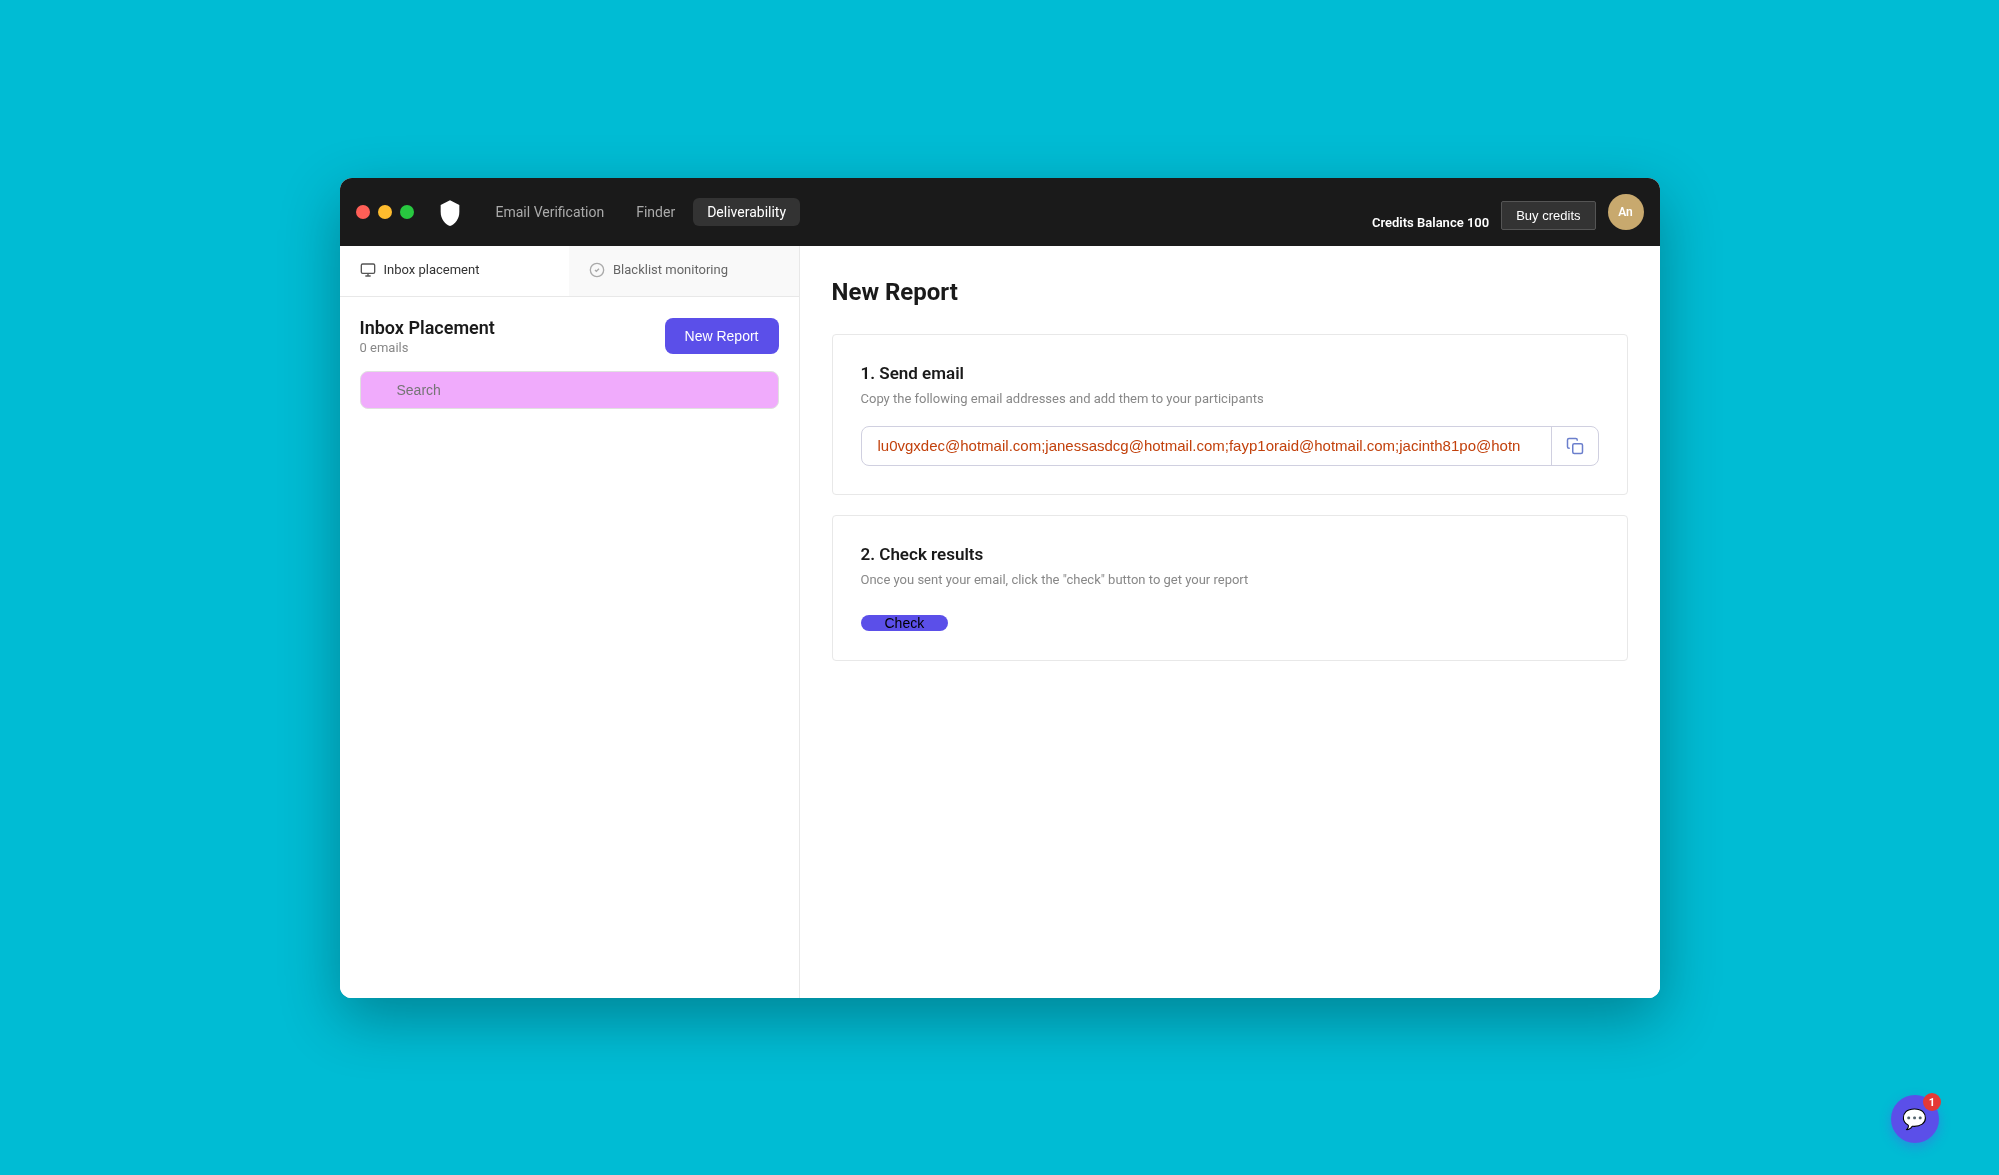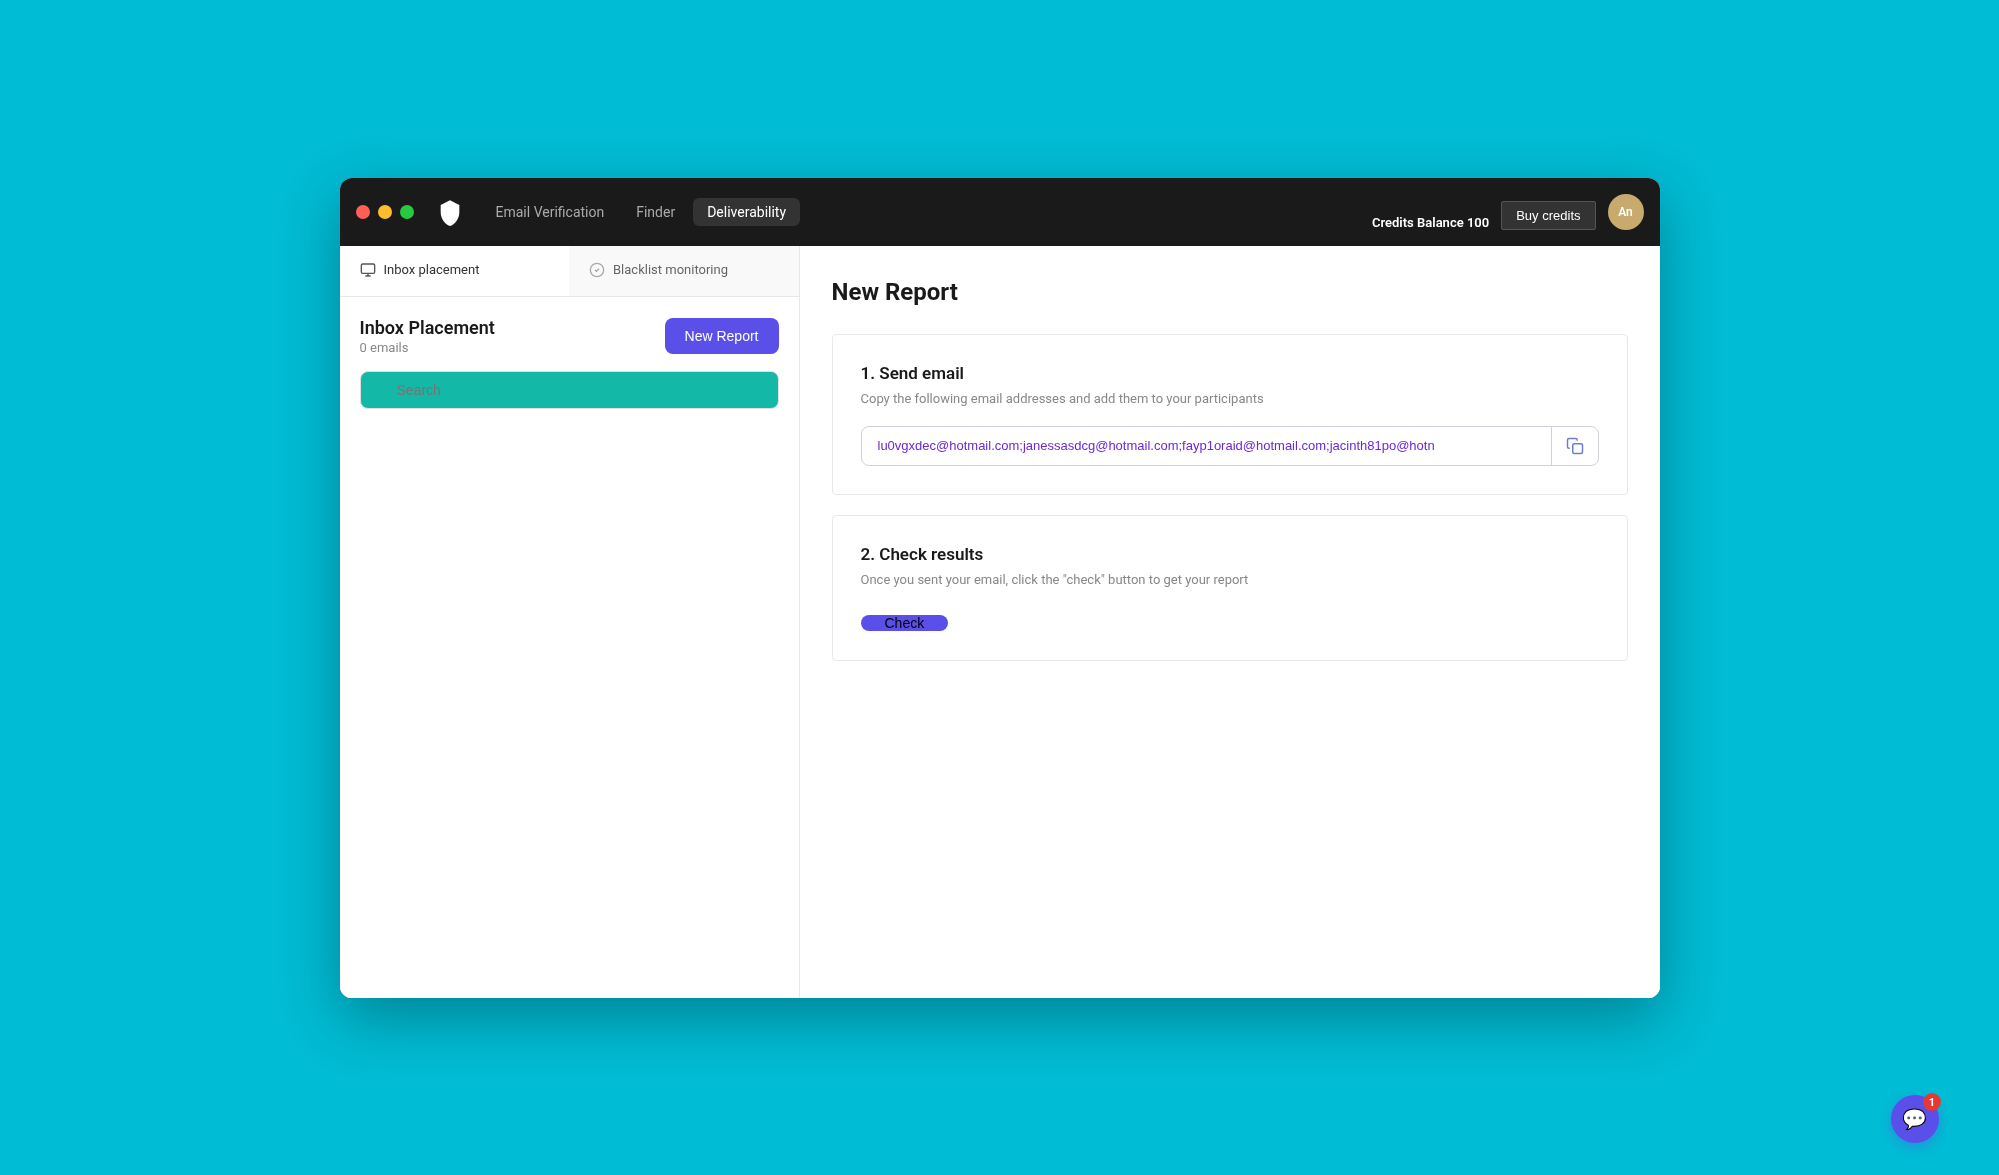--- a/index.html
+++ b/index.html
@@ -184,21 +184,21 @@
       cursor: pointer;
     }
     .search-bar {
       width: 100%;
       padding: 10px 14px 10px 36px;
       border: 1px solid #e0e0e0;
       border-radius: 8px;
       font-size: 14px;
       color: #333;
       outline: none;
-      background: #14b8a6;
+      background: #f0abfc;
       position: relative;
     }
     .search-wrapper {
       position: relative;
     }
     .search-icon-pos {
       position: absolute;
       left: 12px;
       top: 50%;
       transform: translateY(-50%);
@@ -240,22 +240,22 @@
       display: flex;
       align-items: center;
       border: 1px solid #d0d0e0;
       border-radius: 8px;
       overflow: hidden;
       background: #fff;
     }
     .email-field {
       flex: 1;
       padding: 0 16px;
-      font-size: 13px;
-      color: #6d28d9;
+      font-size: 15px;
+      color: #c2410c;
       border: none;
       outline: none;
       background: transparent;
       overflow: hidden;
       text-overflow: ellipsis;
       white-space: nowrap;
     }
     .copy-btn {
       padding: 10px 14px;
       background: transparent;

